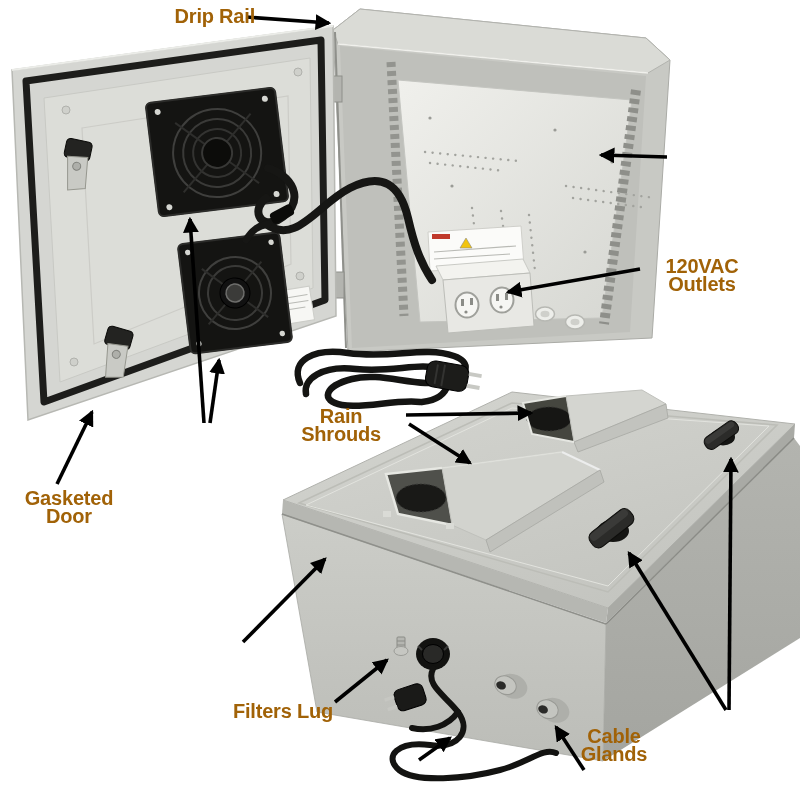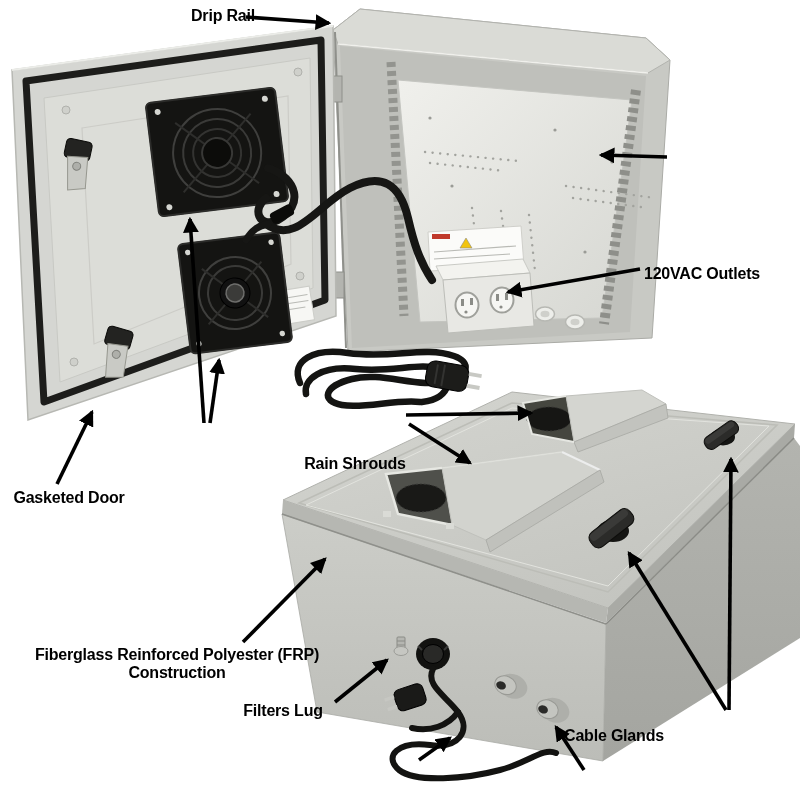--- a/index.html
+++ b/index.html
@@ -1,19 +1,19 @@
 <!DOCTYPE html>
 <html><head>
 <meta charset="utf-8">
 <style>
   html,body{margin:0;padding:0;background:#ffffff;}
   #stage{position:relative;width:800px;height:800px;background:#ffffff;overflow:hidden;
          font-family:"Liberation Sans", sans-serif;}
   #art{position:absolute;left:0;top:0;}
-  .callout{position:absolute;color:#000000;font-weight:700;font-size:16px;line-height:18px;
+  .callout{position:absolute;color:#a16207;font-weight:700;font-size:20px;line-height:18px;
            letter-spacing:-0.2px;text-align:center;white-space:pre-line;}
 </style>
 </head>
 <body>
 
 <div id="stage">
 
 <svg id="art" width="800" height="800" viewBox="0 0 800 800">
   <defs>
     <marker id="ah" viewBox="0 0 10 10" refX="8.5" refY="5" markerWidth="4.4" markerHeight="4.4" orient="auto-start-reverse">
@@ -294,29 +294,27 @@
     <line x1="419" y1="760" x2="450" y2="738"></line>
     <line x1="584" y1="770" x2="556" y2="727"></line>
     <line x1="726" y1="710" x2="629" y2="553"></line>
     <line x1="729" y1="710" x2="731" y2="459"></line>
   </g>
 </svg>
 
 <div class="callout" style="left:155px;top:7px;width:100px;text-align:right;">Drip Rail</div>
 
 
-<div class="callout" style="left:632px;top:265px;width:140px;">120VAC Outlets</div>
-
-<div class="callout" style="left:300px;top:407px;width:110px;margin-top:48px;">Rain Shrouds</div>
+<div class="callout" style="left:632px;top:257px;width:140px;">120VAC Outlets</div>
+
+<div class="callout" style="left:286px;top:407px;width:110px;">Rain Shrouds</div>
 
 
 <div class="callout" style="left:7px;top:489px;width:124px;">Gasketed Door</div>
 
-<div class="callout" style="left:29px;top:646px;width:296px;">Fiberglass Reinforced Polyester (FRP)
-Construction</div>
 
 <div class="callout" style="left:228px;top:702px;width:110px;">Filters Lug</div>
 
 
 <div class="callout" style="left:559px;top:727px;width:110px;">Cable Glands</div>
 
 
 </div>
 
 </body></html>

